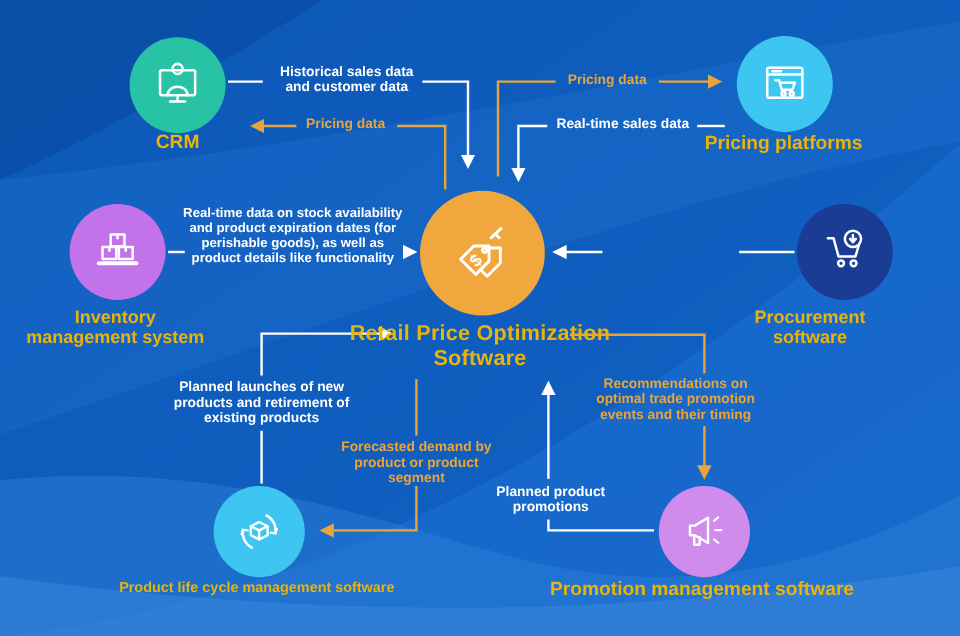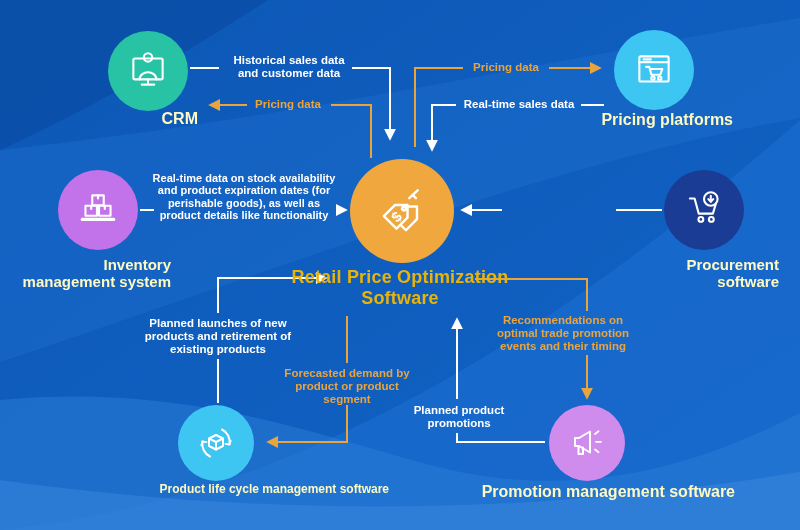--- a/index.html
+++ b/index.html
@@ -1,20 +1,20 @@
 <!DOCTYPE html>
 <html><head>
 <meta charset="utf-8">
 <style>
   html,body{margin:0;padding:0;background:#0b4da0;}
   .stage{position:relative;width:800px;height:530px;overflow:hidden;
          font-family:"Liberation Sans",sans-serif;-webkit-font-smoothing:antialiased;}
   .stage svg.bg,.stage svg.connectors{position:absolute;left:0;top:0;pointer-events:none;}
   .circle{position:absolute;border-radius:50%;display:flex;align-items:center;justify-content:center;}
-  .nlabel{position:absolute;color:#fef9c3;font-weight:700;text-align:right;line-height:1.15;}
+  .nlabel{position:absolute;color:#eab308;font-weight:700;text-align:center;line-height:1.15;}
   .flabel{position:absolute;font-weight:700;text-align:center;font-size:11.5px;line-height:1.12;}
   .flabel.white{color:#fff;}
   .flabel.orange{color:#e9a43c;}
   .center-title{position:absolute;color:#eab308;font-weight:700;text-align:center;
                 font-size:18px;line-height:1.15;letter-spacing:.2px;}
 </style>
 </head>
 <body>
 
 <div class="stage">
@@ -105,21 +105,21 @@
 
   <div class="circle" style="left: 664px; top: 170px; width: 80px; height: 80px; background: rgb(27, 60, 148);">
     <svg width="46" height="46" viewBox="0 0 44 44" fill="none" stroke="#fff" stroke-width="2" stroke-linecap="round" stroke-linejoin="round">
       <path d="M8.5 11 h4.5 l4 14.5 h13.5 l3 -10"></path>
       <circle cx="19" cy="31" r="2.3"></circle>
       <circle cx="29" cy="31" r="2.3"></circle>
       <circle cx="28.5" cy="11.5" r="6.5" fill="#1b3c94"></circle>
       <path d="M28.5 8.5 v5 M26.2 11.6 l2.3 2.6 2.3 -2.6"></path>
     </svg>
   </div>
-  <div class="nlabel" style="left:629px;top:256px;width:150px;font-size:15px;">Procurement software</div>
+  <div class="nlabel" style="left:600px;top:256px;width:150px;font-size:15px;">Procurement software</div>
 
   <div class="circle" style="left: 350px; top: 159px; width: 104px; height: 104px; background: rgb(240, 167, 62);">
     <svg width="58" height="58" viewBox="0 0 52 52" fill="none" stroke="#fff" stroke-width="2.2" stroke-linecap="round" stroke-linejoin="round">
       <g transform="rotate(-45 26 27) translate(5 7)">
         <path d="M12 18 H26 L34 26 L26 34 H12 Z"></path>
       </g>
       <g transform="rotate(-45 26 27)">
         <path d="M12 18 H26 L34 26 L26 34 H12 Z" fill="#f0a73e"></path>
         <circle cx="29.5" cy="26" r="1.6"></circle>
         <text x="19.5" y="31" text-anchor="middle" font-size="13" font-weight="bold" fill="#fff" stroke="none" font-family="Liberation Sans, sans-serif">$</text>

